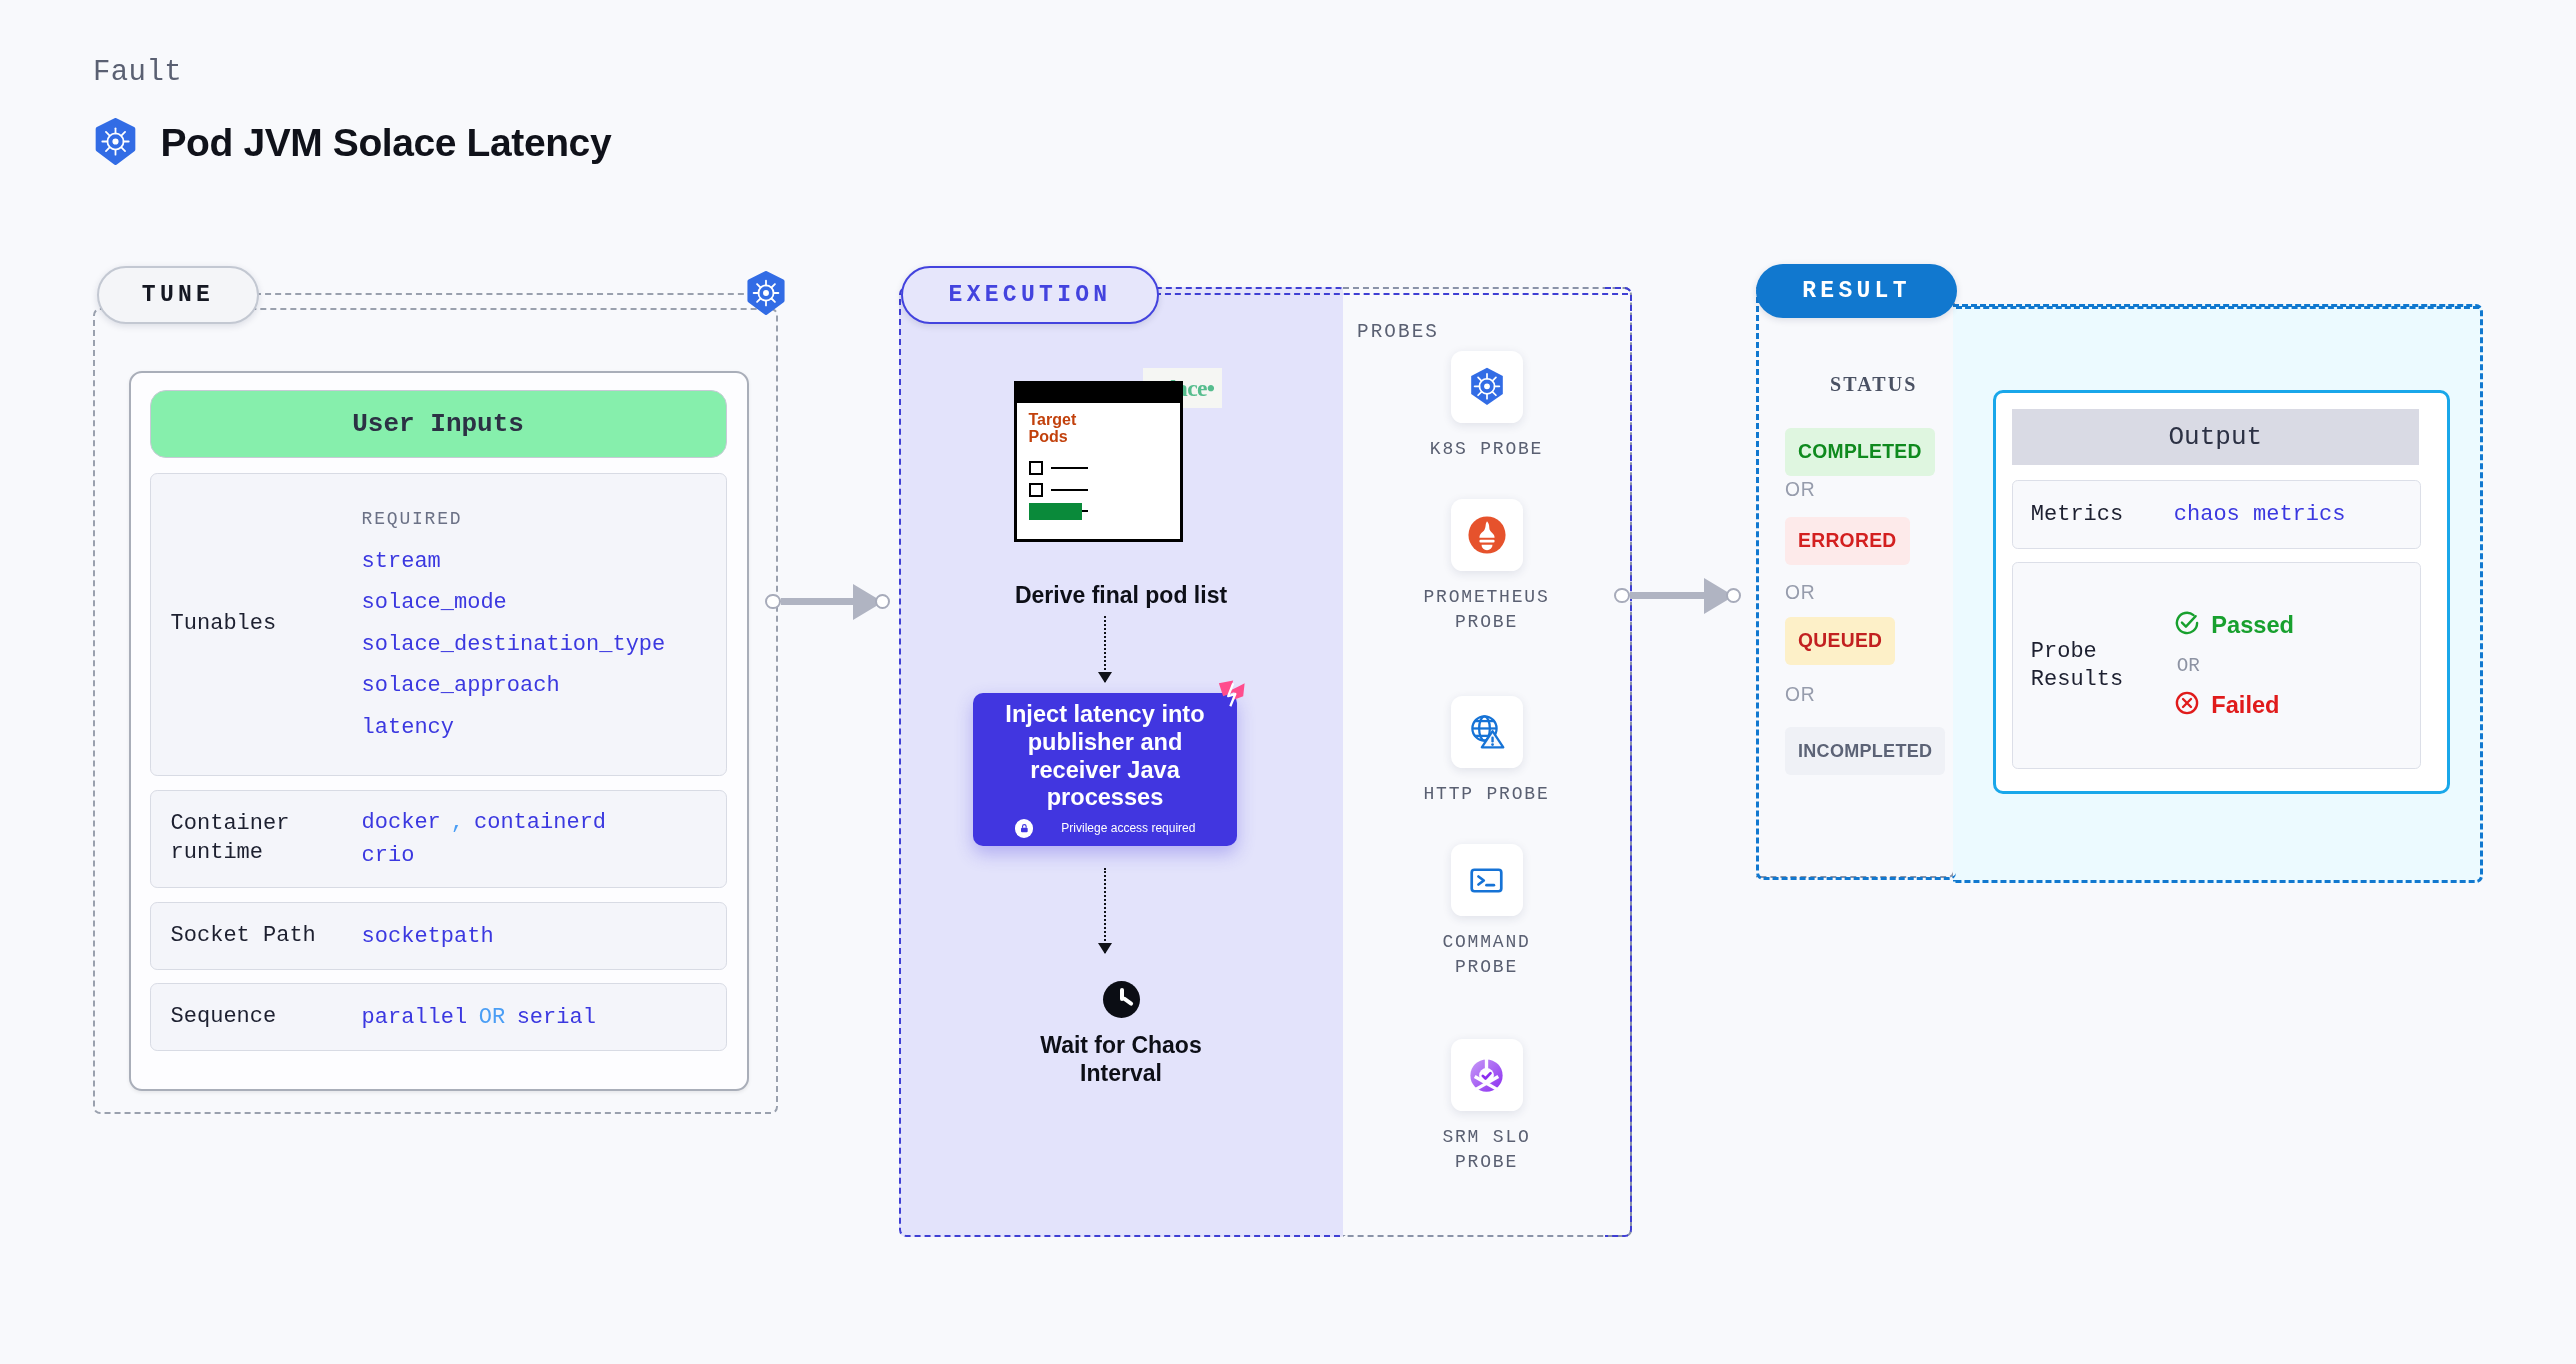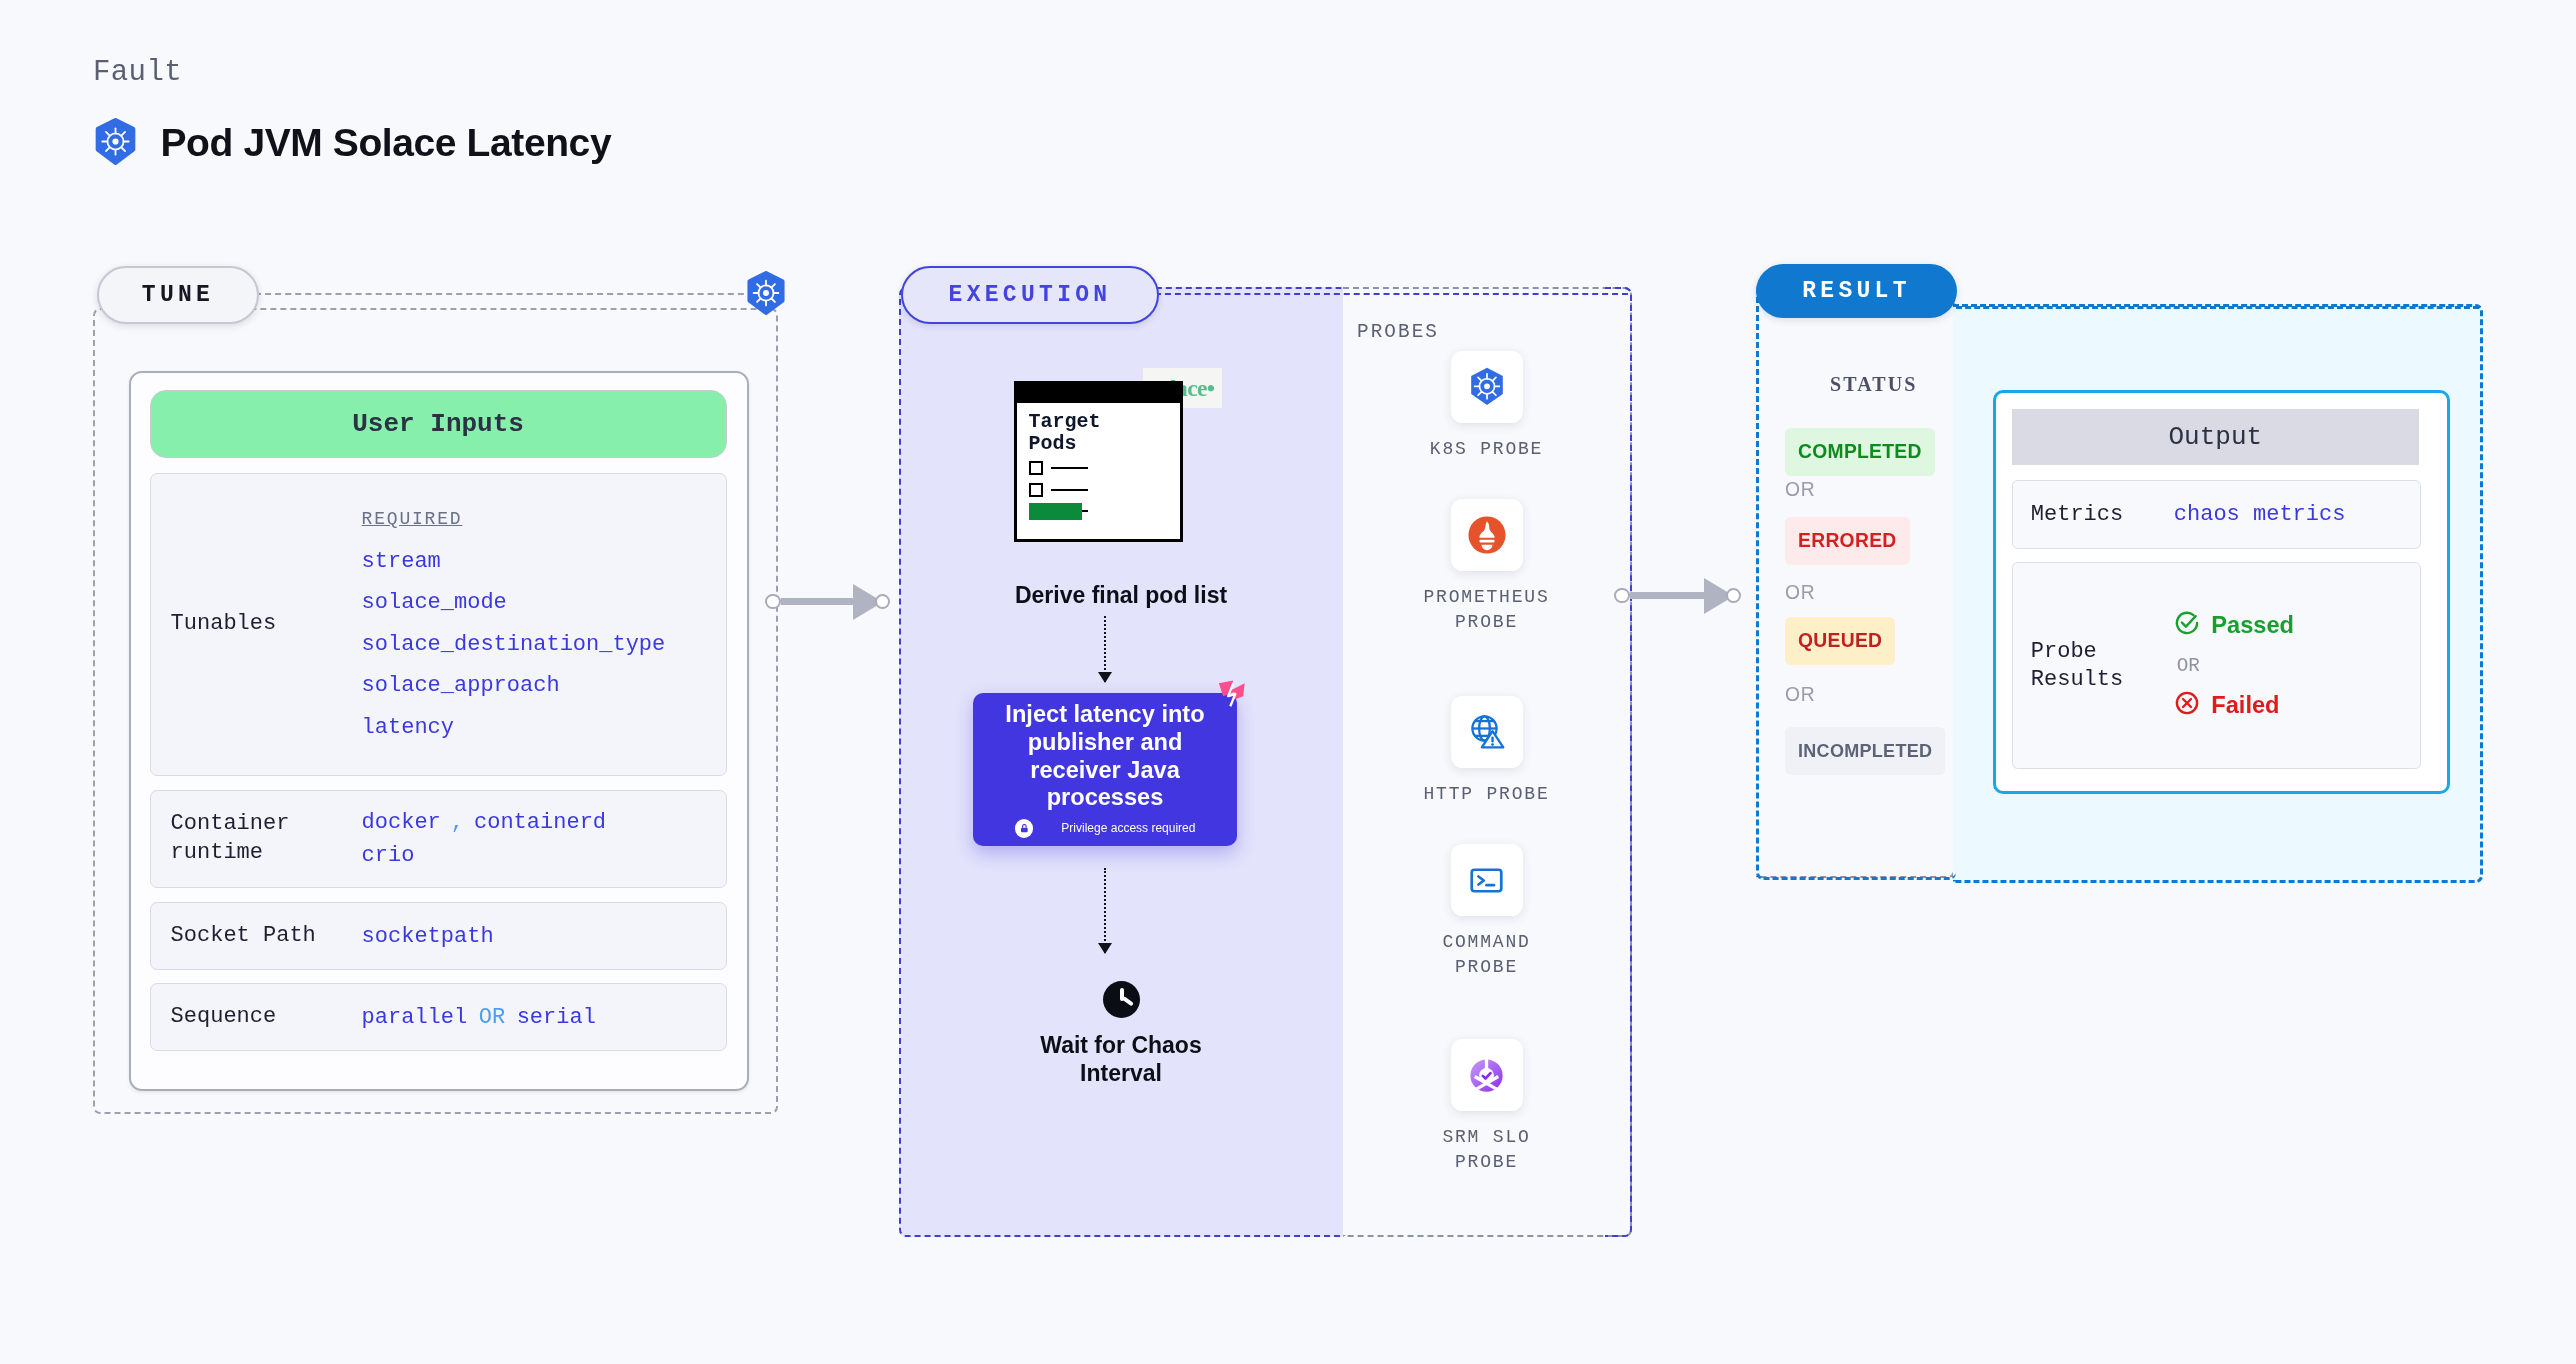--- a/index.html
+++ b/index.html
@@ -58,39 +58,39 @@
   }
   .row-val{font-family:"Liberation Mono", monospace;font-size:22px;color:#3b38e0;}
   .or-blue{color:#4a9ef5;}
   .comma{color:#4a9ef5;}
 
   #tunables-box{top:100px;width:575px;height:301px;}
   #tunables-inner{display:flex;align-items:center;width:100%;}
   #tunables-list{display:flex;flex-direction:column;gap:16.5px;}
   #required-cap{
     font-family:"Liberation Mono", monospace;font-size:18px;color:#6b7186;
-    letter-spacing:1.8px;margin-bottom:2.9px;text-decoration:underline;
+    letter-spacing:1.8px;margin-bottom:2.9px;
   }
   #runtime-box{top:417px;width:575px;height:96px;}
   #runtime-vals{display:flex;flex-direction:column;gap:8.6px;}
   #socket-box{top:529px;width:575px;height:66px;}
   #sequence-box{top:610px;width:575px;height:66px;}
 
   
   #exec-panel{left:899px;top:287px;width:444px;height:946px;border-width:2.9px;border-color:#3f3fd4;background:#e3e3fb;}
   #exec-pill{left:901px;top:266px;width:254px;height:54px;background:#e6e6fb;color:#4343de;border:2.1px solid #4343de;font-size:23px;}
   #exec-dash-line{position:absolute;left:1155px;top:293px;width:473px;height:0;border-top:2.9px dashed #3f3fd4;}
 
   #probes-panel{left:1343px;top:287px;width:287px;height:946px;border-width:2.1px;border-color:#8a93a8;border-left:none;background:#f8f9fc;border-top-left-radius:0;border-bottom-left-radius:0;}
   #probes-panel-right{left:1605px;top:287px;width:25px;height:946px;border-width:2.9px;border-color:#3f3fd4;border-left:none;background:transparent;border-top-left-radius:0;border-bottom-left-radius:0;}
   #probes-cap{position:absolute;left:1357px;top:321px;font-family:"Liberation Mono", monospace;font-size:19.3px;color:#5a6072;letter-spacing:2.1px;}
 
   #pod-doc{position:absolute;left:1014px;top:381px;width:163px;height:155px;background:#fff;border:3.6px solid #000;}
   #pod-doc-bar{position:absolute;left:0;top:0;width:100%;height:18.6px;background:#000;}
-  #pod-doc-title{position:absolute;left:11.5px;top:27px;font-size:20px;font-weight:bold;color:#0f172a;line-height:1.08;font-family:Liberation Mono, monospace;}
+  #pod-doc-title{position:absolute;left:11.5px;top:27px;font-size:16px;font-weight:bold;color:#c2410c;line-height:1.08;font-family:Liberation Sans, sans-serif;}
   .doc-line{position:absolute;display:flex;align-items:center;gap:8.6px;}
   .doc-cb{width:14.3px;height:14.3px;border:2.1px solid #000;box-sizing:border-box;}
   .doc-dash{width:37px;height:2.1px;background:#000;}
   #doc-green{position:absolute;left:11.5px;bottom:18.6px;width:53px;height:17px;background:#0a8a3a;}
   #solace-logo{position:absolute;left:1143px;top:368px;width:79px;height:40px;background:#f5f6f3;display:flex;align-items:center;justify-content:center;}
   #solace-text{font-family:"Liberation Serif", serif;font-size:23.6px;font-weight:bold;color:#56bd8e;letter-spacing:-0.7px;}
   #derive-label{position:absolute;left:899px;top:582px;width:444px;text-align:center;font-size:23px;font-weight:bold;color:#0d0f17;}
 
   .dot-arrow{position:absolute;width:2.1px;}
   .dot-arrow .ln{width:2.1px;border-left:2.9px dotted #101219;height:100%;}

